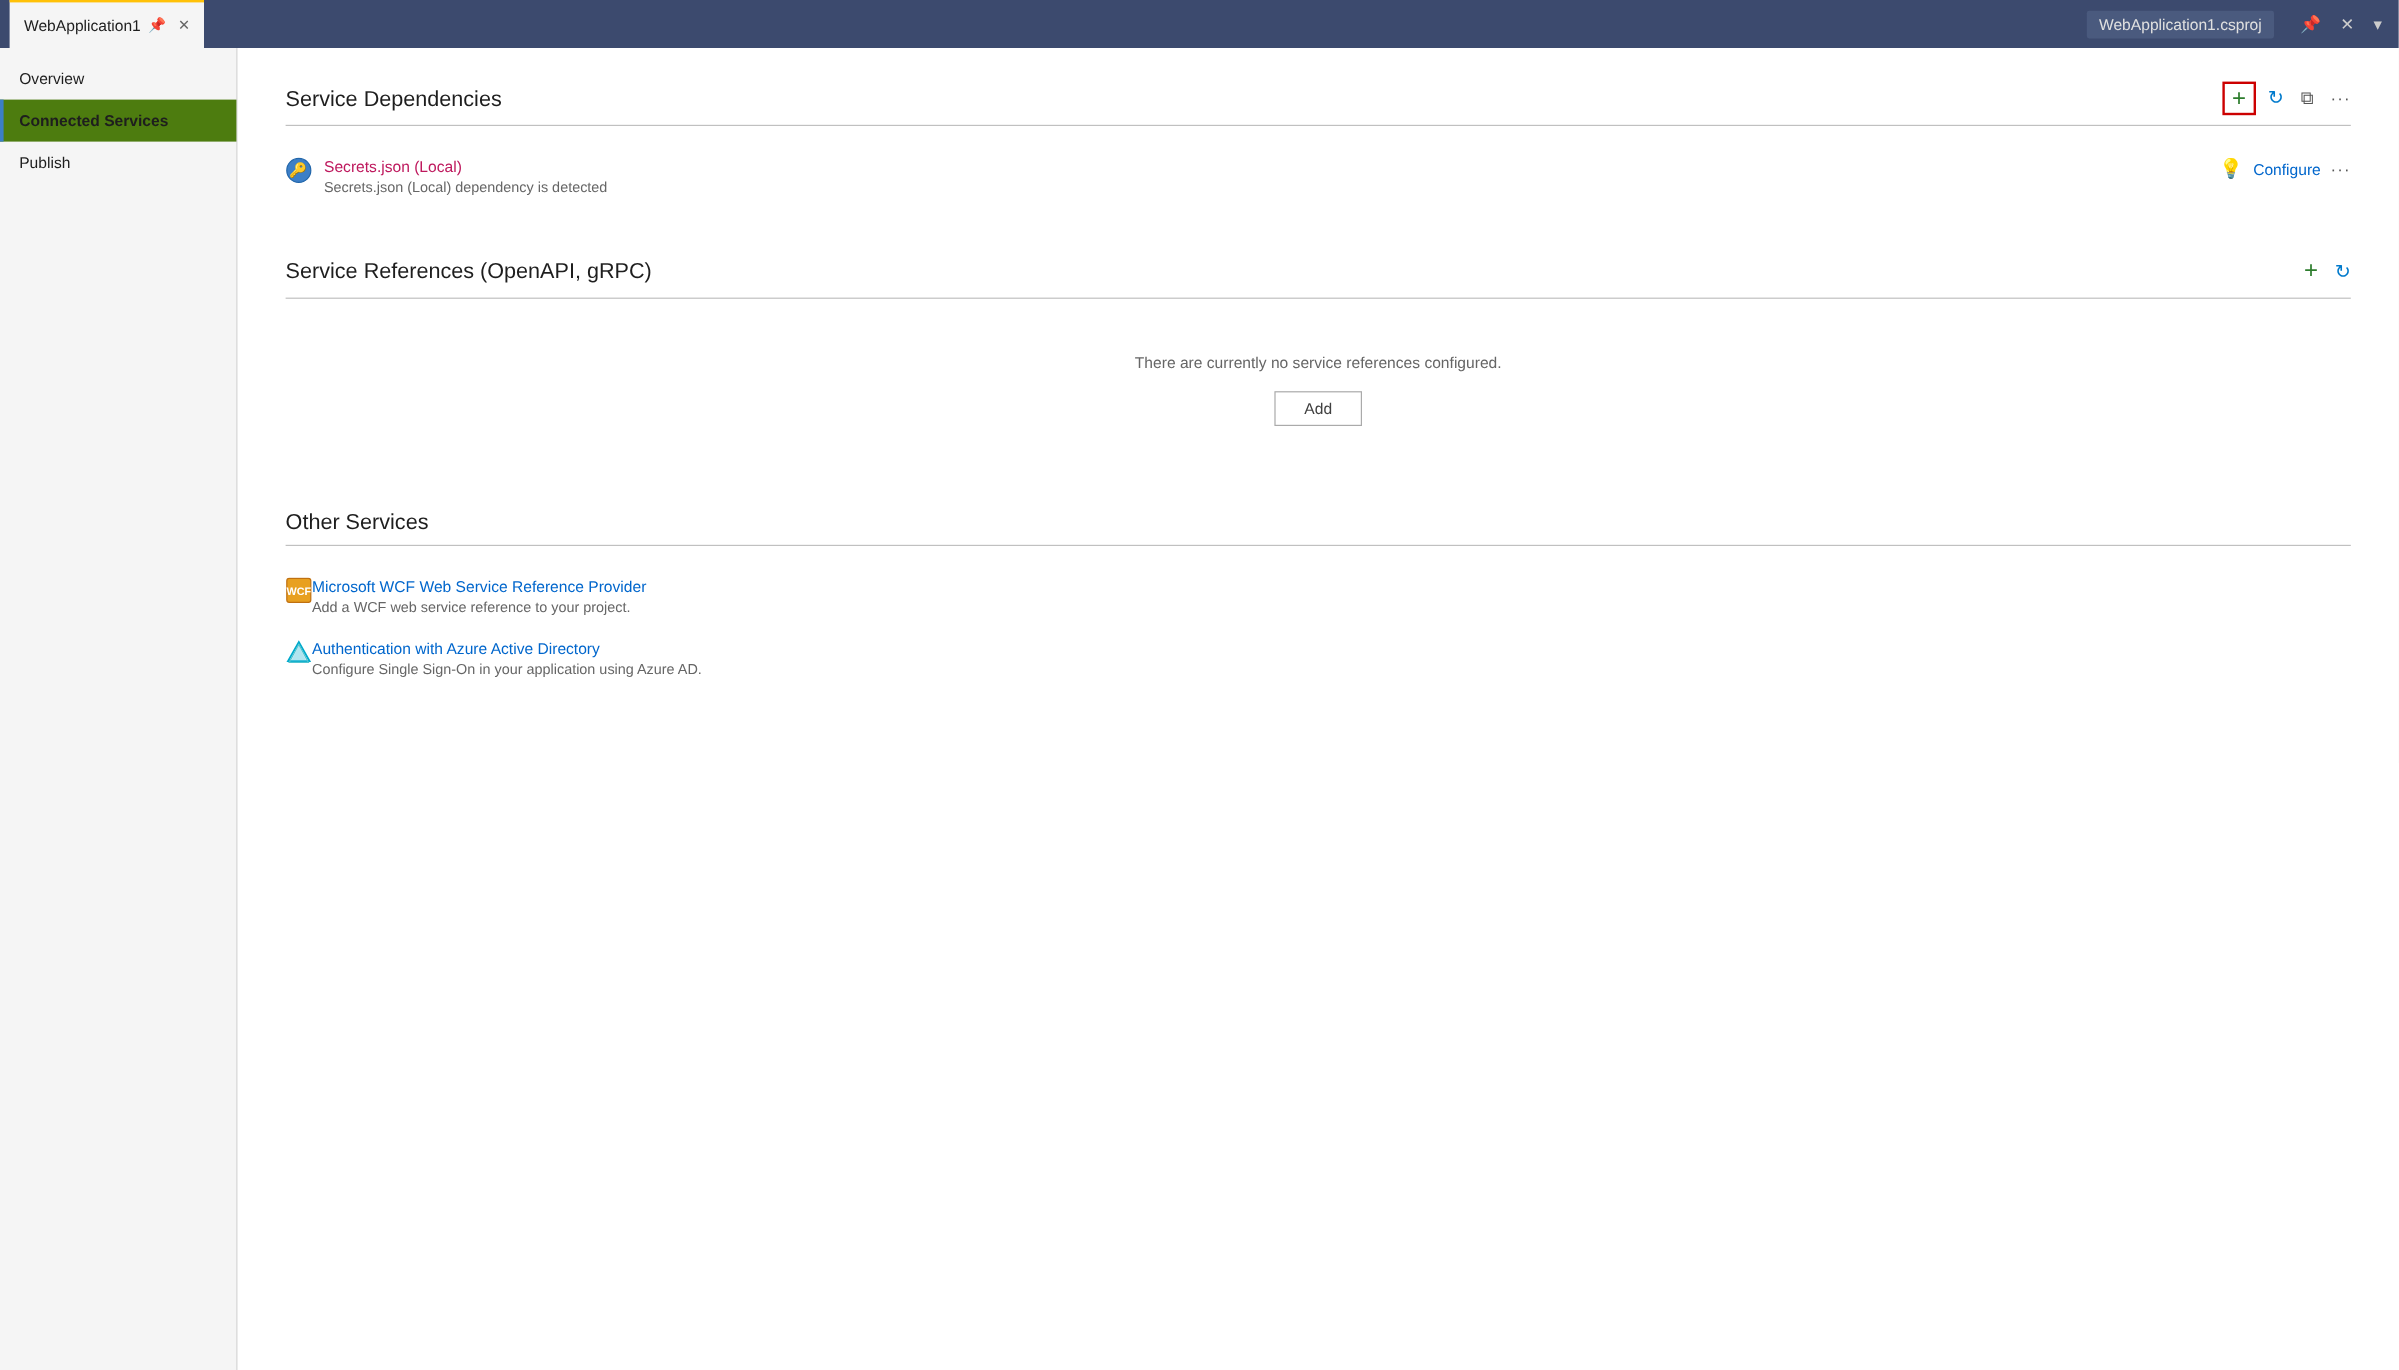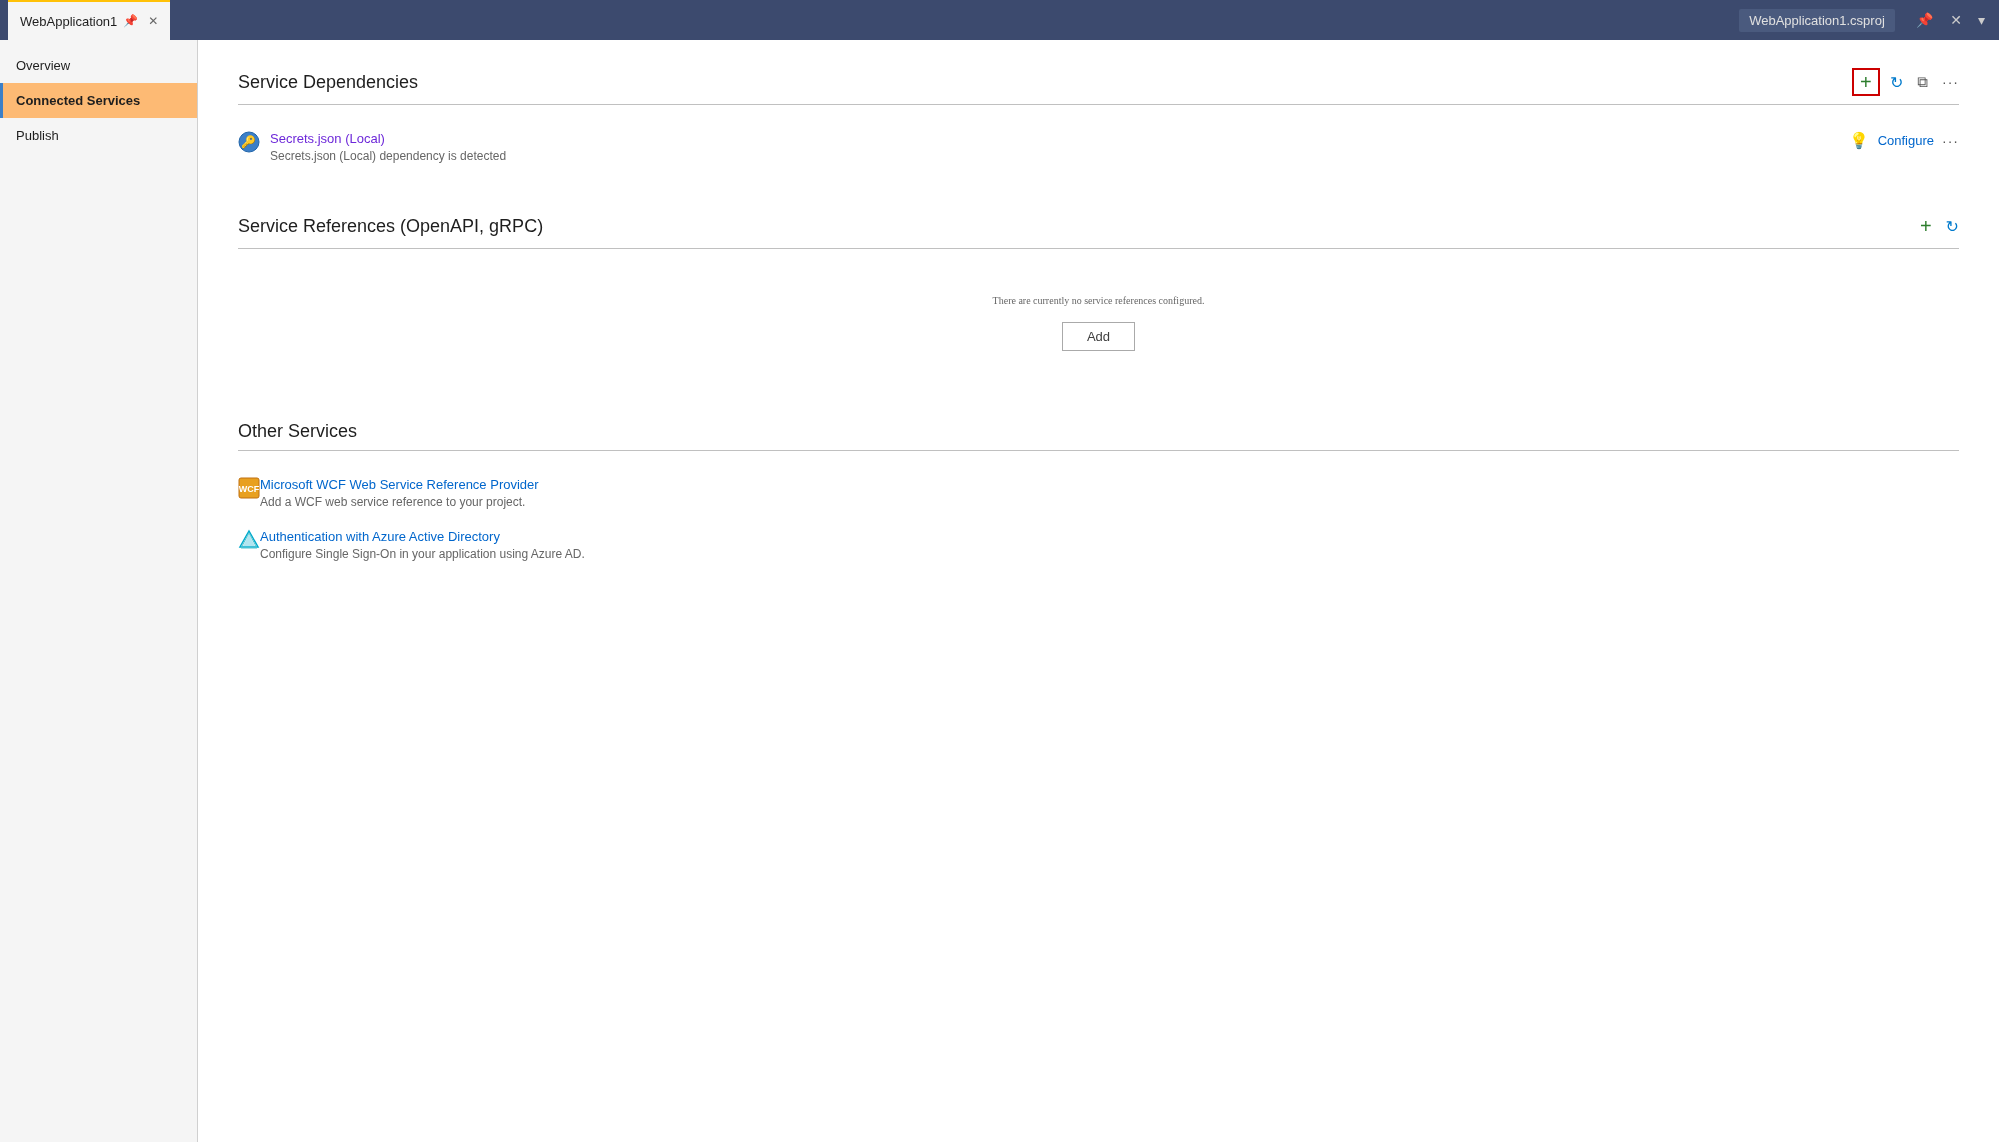--- a/index.html
+++ b/index.html
@@ -75,21 +75,21 @@
       padding-top: 8px;
       flex-shrink: 0;
     }
     .sidebar-item {
       padding: 10px 16px;
       cursor: pointer;
       font-size: 13px;
       color: #1e1e1e;
     }
     .sidebar-item.active {
-      background: #fdba74;
+      background: #4d7c0f;
       font-weight: 600;
       border-left: 3px solid #3c7fc7;
       padding-left: 13px;
     }
 
     
     .content {
       flex: 1;
       background: #ffffff;
       padding: 28px 40px;
@@ -167,21 +167,21 @@
       padding: 10px 0;
     }
     .dep-left {
       display: flex;
       align-items: flex-start;
       gap: 10px;
     }
     .dep-title {
       font-size: 13px;
       font-weight: 500;
-      color: #6d28d9;
+      color: #be185d;
       margin-bottom: 3px;
     }
     .dep-desc {
       font-size: 12px;
       color: #666;
     }
     .dep-right {
       display: flex;
       align-items: center;
       gap: 8px;
@@ -195,22 +195,21 @@
     }
 
     
     .empty-state {
       text-align: center;
       padding: 30px 0;
       color: #666;
     }
     .empty-state p {
       margin-bottom: 16px;
-      font-size: 10px;
-      font-family: Liberation Serif, serif;
+      font-size: 13px;
     }
     .btn-add-service {
       background: white;
       border: 1px solid #aaa;
       padding: 6px 24px;
       font-size: 13px;
       cursor: pointer;
       color: #404040;
     }
 

